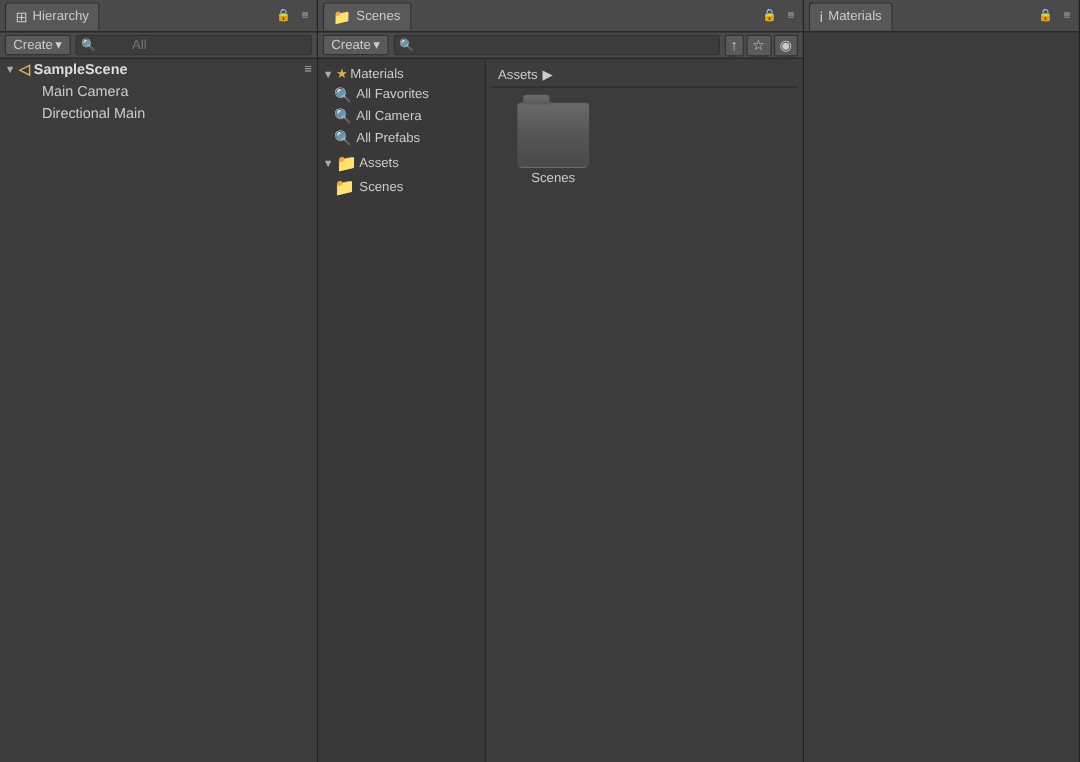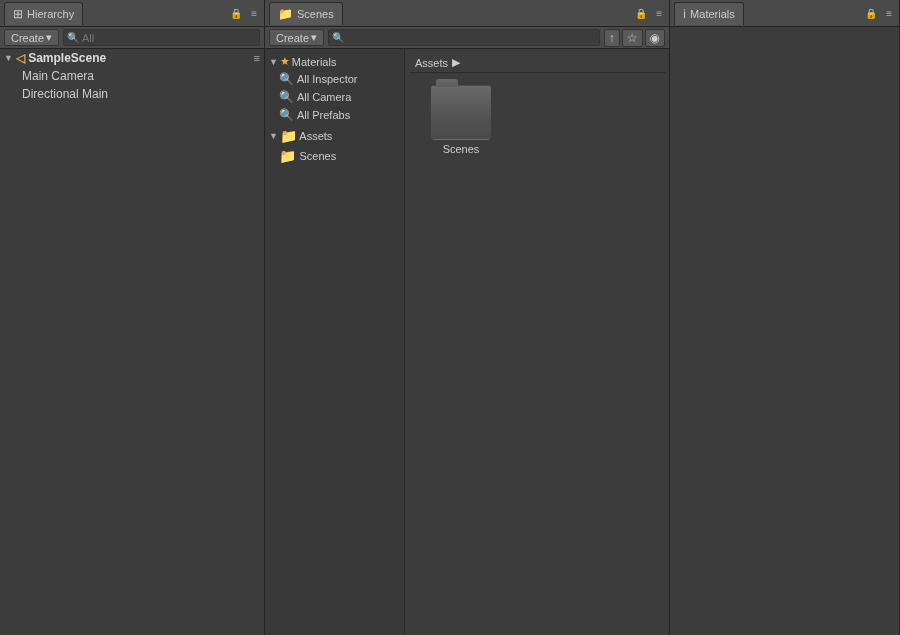--- a/index.html
+++ b/index.html
@@ -125,20 +125,21 @@
       height: 17px;
     }
 
     .search-box input {
       background: none;
       border: none;
       outline: none;
       color: #ccc;
       font-size: 11px;
       width: 100%;
+      margin-left: 28px;
     }
 
     .search-icon {
       color: #888;
       font-size: 10px;
       margin-right: 2px;
     }
 
     
     .panel-content {
@@ -155,21 +156,21 @@
       gap: 3px;
     }
 
     .hierarchy-root {
       font-size: 12px;
       color: #ddd;
       font-weight: bold;
     }
 
     .hierarchy-child {
-      padding-left: 22px;
+      padding-left: 35px;
       font-size: 12px;
       color: #ccc;
     }
 
     .triangle {
       font-size: 9px;
       color: #aaa;
     }
 
     .scene-icon {
@@ -397,21 +398,21 @@
       <div class="project-sidebar">
 
         <div class="sidebar-section">
           <div class="sidebar-section-header">
             <span class="triangle">▼</span>
             <span class="star-icon">★</span>
             <span>Materials</span>
           </div>
           <div class="sidebar-item">
             <span class="search-round">🔍</span>
-            <span>All Inspector</span>
+            <span>All Favorites</span>
           </div>
           <div class="sidebar-item">
             <span class="search-round">🔍</span>
             <span>All Camera</span>
           </div>
           <div class="sidebar-item">
             <span class="search-round">🔍</span>
             <span>All Prefabs</span>
           </div>
         </div>

